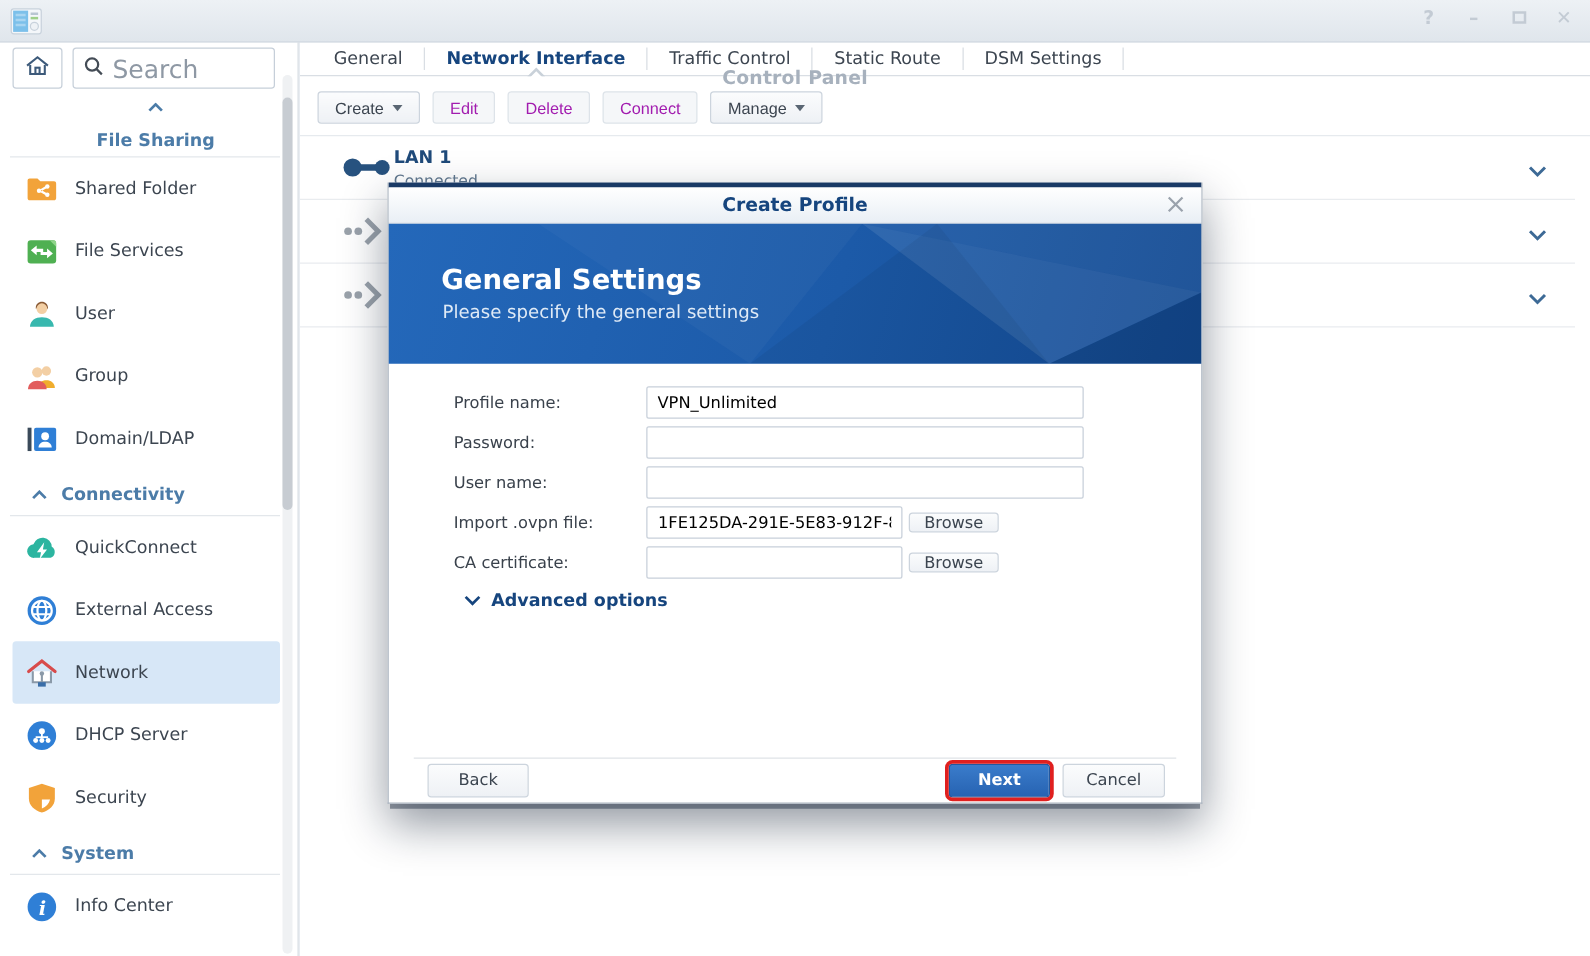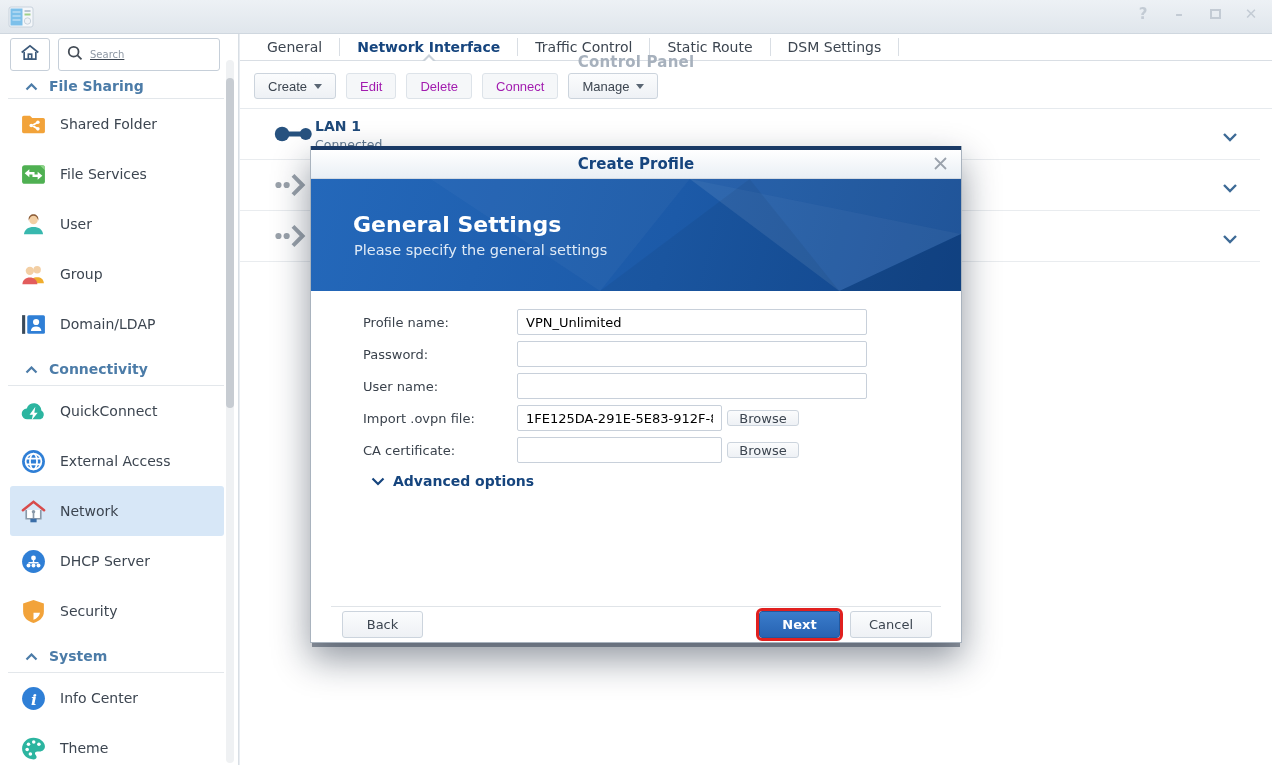--- a/index.html
+++ b/index.html
@@ -17,27 +17,27 @@
   .maximize-box { width:11px; height:10px; border:2px solid #c3cbd4; display:inline-block; }
 
   
   .sidebar { position:absolute; left:0; top:34px; width:239px; bottom:0; background:#fff;
     border-right:1px solid #d8dee4; padding-top:4px; z-index:1; }
   .search-row { height:33px; margin:0 18px 5px 10px; display:flex; gap:8px; }
   .home-btn { width:40px; height:33px; border:1px solid #c6cfd9; border-radius:3px; background:#fff;
     display:flex; align-items:center; justify-content:center; }
   .search-box { flex:1; height:33px; border:1px solid #c6cfd9; border-radius:3px; background:#fff;
     display:flex; align-items:center; padding:0 8px; gap:7px; }
-  .search-box input { border:none; outline:none; width:100%; font-size:10px; color:#3c4550;
-    font-family:"DejaVu Sans","Liberation Sans",sans-serif; background:transparent;text-decoration:underline; }
+  .search-box input { border:none; outline:none; width:100%; font-size:20px; color:#3c4550;
+    font-family:"DejaVu Sans","Liberation Sans",sans-serif; background:transparent; }
   .search-box input::placeholder { color:#8e98a4; }
   .side-header { display:flex; align-items:center; gap:11px; padding:12px 0 8px 17px;
     border-bottom:1px solid #e3e7eb; margin:0 14px 0 8px;
     color:#4c7ca8; font-size:14px; font-weight:bold; }
-  .side-header.first { padding-top:2px; padding-bottom:4px; }
+  .side-header.first { padding-top:2px; padding-bottom:4px;flex-direction:column; }
   .side-item { height:50px; display:flex; align-items:center; gap:13px; padding-left:10px;
     margin:0 14px 0 10px; border-radius:3px; font-size:14px; color:#3c4550; cursor:pointer; }
   .side-item.selected { background:#d7e7f7; }
   .side-item .ic { width:27px; height:27px; flex:0 0 27px; display:flex; align-items:center; justify-content:center; }
   .side-scrollbar { position:absolute; right:4px; top:26px; bottom:2px; width:8px; background:#eff1f3; border-radius:4px; }
   .side-scrollbar .thumb { position:absolute; top:18px; left:0; width:8px; height:330px; background:#c7ccd2; border-radius:4px; }
 
   
   .content { position:absolute; left:240px; top:34px; right:0; bottom:0; background:#fff; }
   .tabsbar { height:27px; display:flex; align-items:stretch; border-bottom:1px solid #d9dee4; padding-left:10px; }

